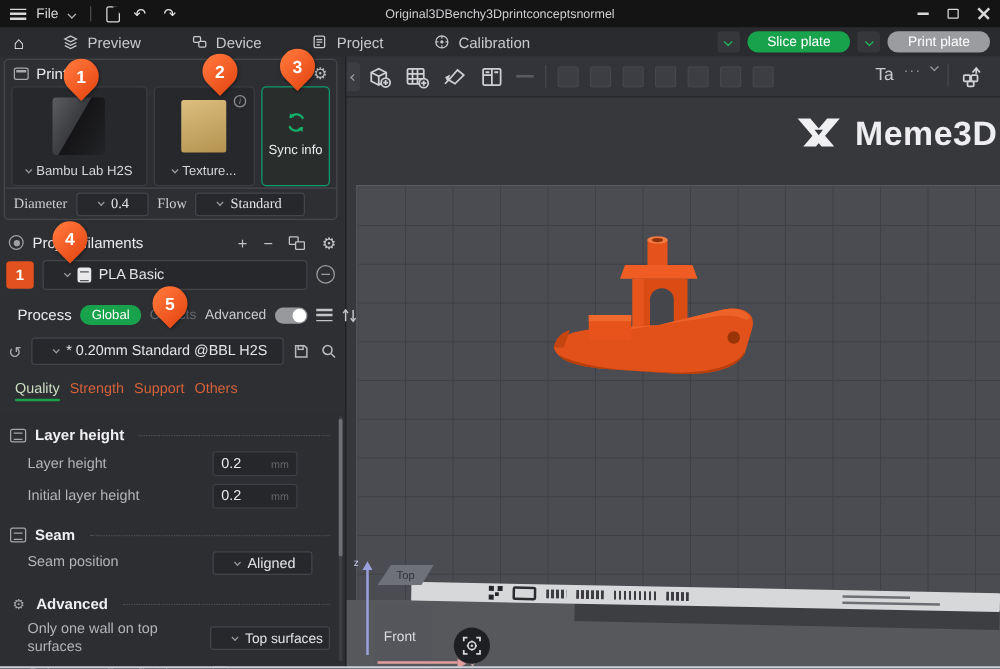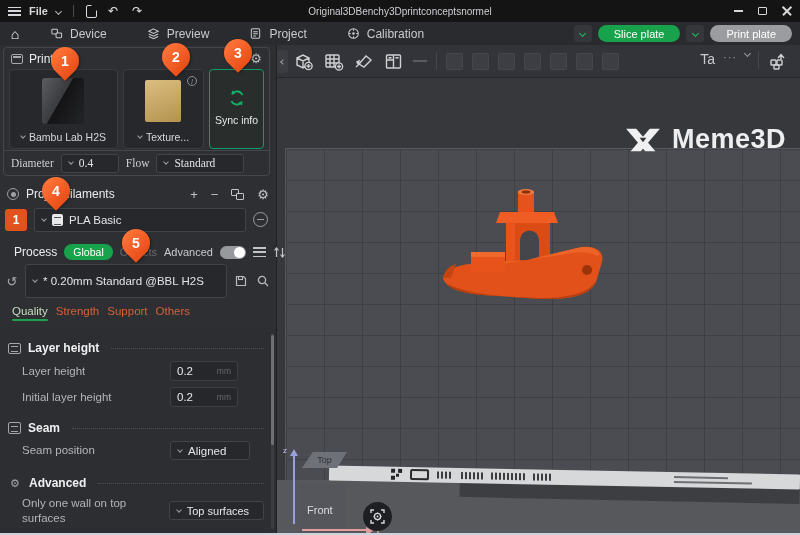--- a/index.html
+++ b/index.html
@@ -5,21 +5,21 @@
   * { margin:0; padding:0; box-sizing:border-box; }
   html,body { background:#1a1a1a; }
   body { font-family:"Liberation Sans", sans-serif; }
   #root { position:relative; width:800px; height:535px; background:#2e2f33; overflow:hidden; }
 
   
   .titlebar { position:absolute; top:0; left:0; right:0; height:22px; background:#141415; display:flex; align-items:center; color:#d8d8da; z-index:20; }
   .tb-left { display:flex; align-items:center; gap:8px; padding-left:8px; }
   .burger { width:13px; height:9px; display:flex; flex-direction:column; justify-content:space-between; }
   .burger i { display:block; height:1.5px; background:#d8d8da; }
-  .tb-menu { font-size:11px; font-weight:bold; }
+  .tb-menu { font-size:11px; font-weight:normal; }
   .chv { width:5px; height:5px; border-right:1.4px solid currentColor; border-bottom:1.4px solid currentColor; transform:rotate(45deg); display:inline-block; }
   .tb-div { width:1px; height:12px; background:#4a4a4e; margin:0 4px; }
   .tb-ic { font-size:12px; color:#e2e2e4; width:16px; text-align:center; }
   .newdoc { width:11px; height:13px; border:1.3px solid #dcdcde; border-radius:2px; position:relative; }
   .newdoc::after { content:""; position:absolute; right:-1px; top:-1px; border:3px solid transparent; border-top-color:#141415; border-right-color:#141415; }
   .tb-title { position:absolute; left:50%; transform:translateX(-50%); font-size:10px; color:#cfcfd2; white-space:nowrap; }
   .tb-right { position:absolute; right:8px; top:0; height:22px; display:flex; align-items:center; gap:15px; color:#d8d8da; }
   .win-min { width:9px; height:1.5px; background:#d8d8da; }
   .win-max { width:9px; height:8px; border:1.3px solid #d8d8da; border-radius:1px; }
   .win-close { position:relative; width:10px; height:10px; }
@@ -49,21 +49,21 @@
   .card { background:#27282c; border:1px solid #3b3c41; border-radius:4px; height:80px; position:relative; display:flex; flex-direction:column; align-items:center; justify-content:flex-end; padding-bottom:5px; }
   .card-label { display:flex; align-items:center; gap:4px; font-size:10.5px; color:#d6d7da; white-space:nowrap; }
   .card-label .chv { width:4px; height:4px; border-width:1.2px; color:#9d9ea2; margin-top:-2px; }
   .c1 { width:113px; } .c2 { width:84px; }
   .c3 { width:57px; border-color:#0c9d6d; background:#292d2c; justify-content:center; gap:6px; }
   .printer-thumb { position:absolute; top:8px; left:50%; transform:translateX(-50%); width:42px; height:46px; background:linear-gradient(120deg,#5c5d61 0%, #3a3b3f 45%, #141416 46%, #232427 100%); border-radius:3px; }
   .plate-thumb { position:absolute; top:10px; left:50%; transform:translateX(-50%); width:36px; height:42px; background:linear-gradient(160deg,#dcbe80,#b3934e); border-radius:2px; }
   .info-dot { position:absolute; top:6px; right:6px; width:10px; height:10px; border:1px solid #8e8f93; border-radius:50%; color:#8e8f93; font-size:7px; display:flex; align-items:center; justify-content:center; font-style:italic; }
   .sync-label { font-size:10.5px; color:#e8e9eb; }
   .dia-row { position:absolute; left:0; right:0; bottom:0; height:25px; border-top:1px solid #46474c; display:flex; align-items:center; gap:7px; padding:0 7px; font-size:11.5px; color:#cfd0d3;font-family:Liberation Serif, serif; }
-  .dd { display:flex; align-items:center; gap:6px; background:#27282c; border:1px solid #43444a; border-radius:3px; height:19px; padding:0 7px; color:#e3e4e6; font-size:11.5px; white-space:nowrap; }
+  .dd { display:flex; align-items:center; gap:6px; background:#27282c; border:1px solid #43444a; border-radius:3px; height:19px; padding:0 17px; color:#e3e4e6; font-size:11.5px; white-space:nowrap; }
   .dd .chv { width:4px; height:4px; border-width:1.2px; color:#9d9ea2; margin-top:-2px; flex:none; }
 
   .fil-head { position:absolute; top:139px; left:7px; right:7px; height:20px; display:flex; align-items:center; gap:7px; color:#ececee; font-size:12px; }
   .ring-ic { width:12px; height:12px; border:1.6px solid #9fa0a4; border-radius:50%; position:relative; }
   .ring-ic::after { content:""; position:absolute; inset:2.5px; border-radius:50%; background:#9fa0a4; }
   .fh-ics { margin-left:auto; display:flex; align-items:center; gap:13px; color:#c3c4c7; font-size:13px; }
   .dualsq { width:13px; height:11px; position:relative; }
   .dualsq i,.dualsq b { position:absolute; border:1.2px solid #c3c4c7; border-radius:1px; }
   .dualsq i { left:0; top:0; width:8px; height:7px; }
   .dualsq b { right:0; bottom:0; width:8px; height:7px; background:#2e2f33; }
@@ -81,21 +81,21 @@
   .objects { color:#696a6e; font-size:11px; }
   .adv-grp { margin-left:auto; display:flex; align-items:center; gap:7px; }
   .adv-lbl { font-size:11px; color:#c9cacd; }
   .toggle { width:26px; height:13px; background:#98999d; border-radius:7px; position:relative; }
   .toggle::after { content:""; position:absolute; right:1px; top:1px; width:11px; height:11px; background:#fff; border-radius:50%; }
   .list-ic { width:13px; height:10px; display:flex; flex-direction:column; justify-content:space-between; }
   .list-ic i { height:1.5px; background:#c3c4c7; }
 
   .preset-row { position:absolute; top:224px; left:5px; right:5px; height:24px; display:flex; align-items:center; gap:6px; color:#a8a9ac; }
   .reset-ic { font-size:13px; color:#a8a9ac; width:14px; text-align:center; }
-  .preset-dd { flex:1; height:34px; overflow:hidden; }
+  .preset-dd { flex:1; height:22px; overflow:hidden; }
   .row-ic { width:16px; text-align:center; color:#b9babd; flex:none; }
 
   .ptabs { position:absolute; top:256px; left:12px; right:5px; height:20px; display:flex; gap:8px; font-size:11.5px; align-items:center; }
   .ptab { color:#d4613a; position:relative; }
   .ptab.active { color:#cadfc2; }
   .ptab.active::after { content:""; position:absolute; left:0; right:0; bottom:-4px; height:2px; background:#1ca24d; border-radius:1px; }
 
   .params { position:absolute; top:283px; left:0; right:0; bottom:0; background:#2d2e32; padding:4px 12px 0 8px; }
   .sect { display:flex; align-items:center; gap:7px; margin:9px 0 3px; color:#f0f0f2; font-weight:bold; font-size:12px; }
   .sect .line { flex:1; border-top:1px dotted #505156; margin-left:5px; }
@@ -122,21 +122,21 @@
   .ta { font-size:14px; }
   .dots3 { font-size:11px; letter-spacing:1px; color:#9b9c9f; }
   .vchv { color:#9b9c9f; }
   .handle { position:absolute; left:0; top:5px; width:11px; height:23px; background:#3c3d42; border-radius:0 3px 3px 0; display:flex; align-items:center; justify-content:center; }
   .handle .chv { transform:rotate(135deg); width:4px; height:4px; color:#9b9c9f; }
 
   .scene { position:absolute; top:33px; left:0; right:0; bottom:0; }
   .grid { position:absolute; top:70px; left:8px; right:0; bottom:47px; background-color:#4a4c51;
           background-image:linear-gradient(to right,#3f4045 1px,transparent 1px),linear-gradient(to bottom,#3f4045 1px,transparent 1px);
           background-size:38px 31px; border-top:1px solid #5a5b60; border-left:1px solid #54555a; }
-  .logo { position:absolute; top:14px; right:14px; display:flex; align-items:center; gap:11px;margin-top:32px; }
+  .logo { position:absolute; top:14px; right:2px; display:flex; align-items:flex-start; gap:11px; }
   .logo-text { font-size:27px; font-weight:bold; color:#eeeef0; letter-spacing:.5px; }
   .benchy { position:absolute; left:150px; top:108px; width:192px; height:124px; }
   .bottomarea { position:absolute; left:0; right:0; top:402px; bottom:0; background:#56585c; }
   .wedge { position:absolute; right:0; top:398px; width:340px; height:28px; background:#3d3e42; transform:rotate(1.2deg); transform-origin:100% 0; }
   .strip { position:absolute; left:52px; width:471px; top:392px; height:15px; background:#d7d8da; transform:rotate(1.1deg); border-radius:1px; display:flex; align-items:center; gap:8px; padding:0 10px 0 62px; }
   .qr { width:11px; height:11px; flex:none; background:
         linear-gradient(#26262a,#26262a) 0 0/4px 4px no-repeat,
         linear-gradient(#26262a,#26262a) 100% 0/4px 4px no-repeat,
         linear-gradient(#26262a,#26262a) 0 100%/4px 4px no-repeat,
         linear-gradient(#26262a,#26262a) 60% 60%/3px 3px no-repeat; }
@@ -188,30 +188,30 @@
           <i></i>
           <b></b>
         </span>
     </div>
   </div>
 
   <div class="tabbar">
     <div class="home">⌂</div>
     <div class="mtab">
       <svg viewBox="0 0 14 14">
+          <path d="M7 2 L12 4.5 L7 7 L2 4.5 Z M2 7.5 L7 10 L12 7.5 M2 10.2 L7 12.7 L12 10.2" fill="none" stroke="#c9cacd" stroke-width="1.1"></path>
+        </svg>
+      <span>Preview</span>
+    </div>
+    <div class="mtab">
+      <svg viewBox="0 0 14 14">
           <rect x="2" y="2.5" width="6" height="5" rx="1" stroke="#c9cacd" fill="none" stroke-width="1.1"></rect>
           <rect x="6.5" y="6.5" width="6" height="5" rx="1" stroke="#c9cacd" fill="#2a2b2e" stroke-width="1.1"></rect>
         </svg>
       <span>Device</span>
-    </div>
-    <div class="mtab">
-      <svg viewBox="0 0 14 14">
-          <path d="M7 2 L12 4.5 L7 7 L2 4.5 Z M2 7.5 L7 10 L12 7.5 M2 10.2 L7 12.7 L12 10.2" fill="none" stroke="#c9cacd" stroke-width="1.1"></path>
-        </svg>
-      <span>Preview</span>
     </div>
     <div class="mtab">
       <svg viewBox="0 0 14 14">
           <rect x="2.5" y="2" width="9" height="10" rx="1.2" stroke="#c9cacd" fill="none" stroke-width="1.1"></rect>
           <path d="M4.5 5 h5 M4.5 7.3 h5 M4.5 9.6 h3" stroke="#c9cacd" stroke-width="1.1"></path>
         </svg>
       <span>Project</span>
     </div>
     <div class="mtab">
       <svg viewBox="0 0 14 14">

